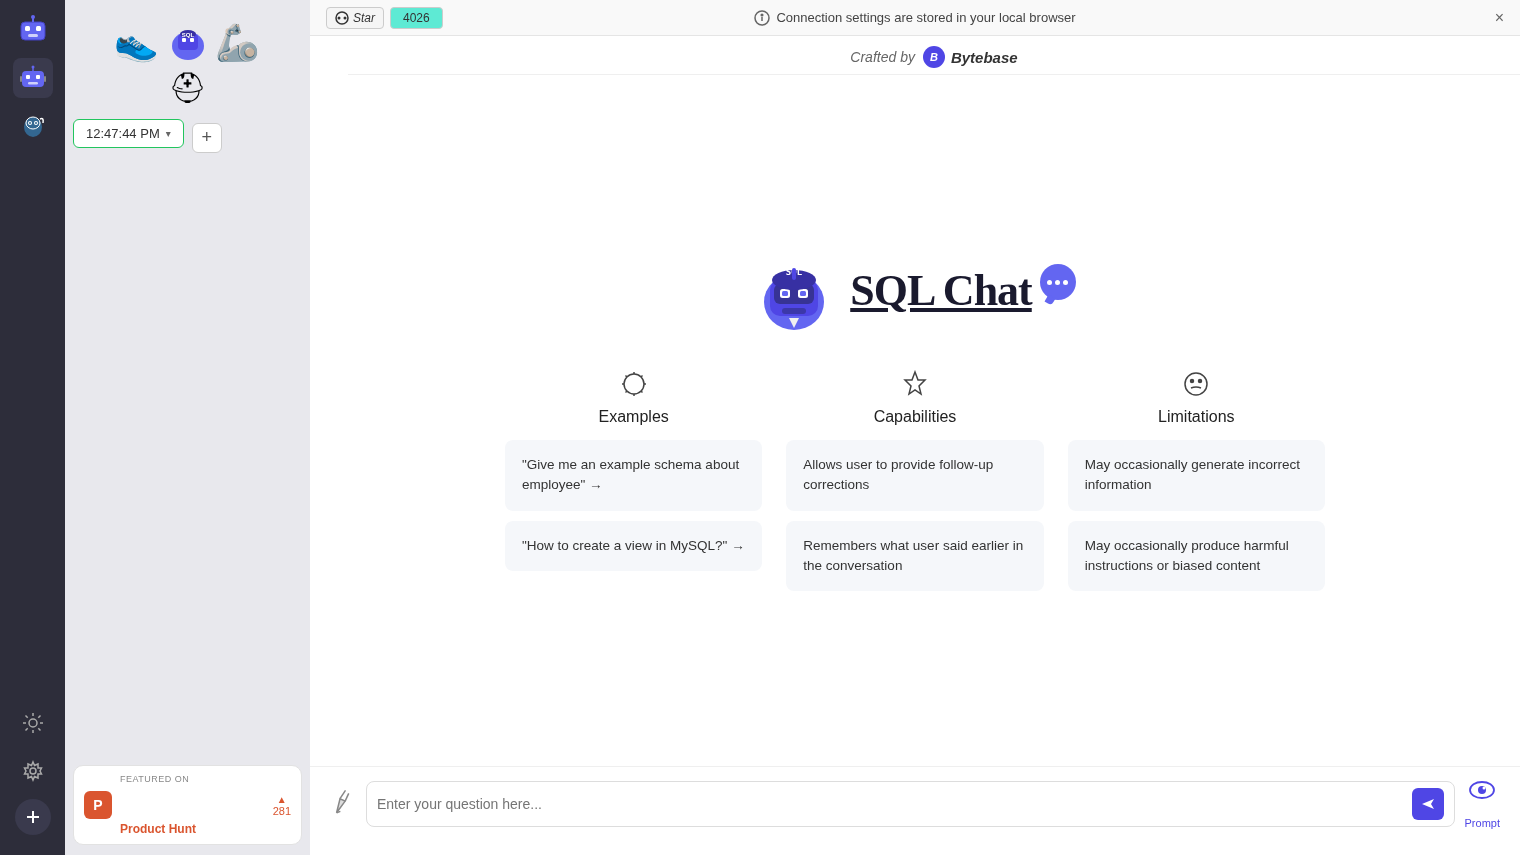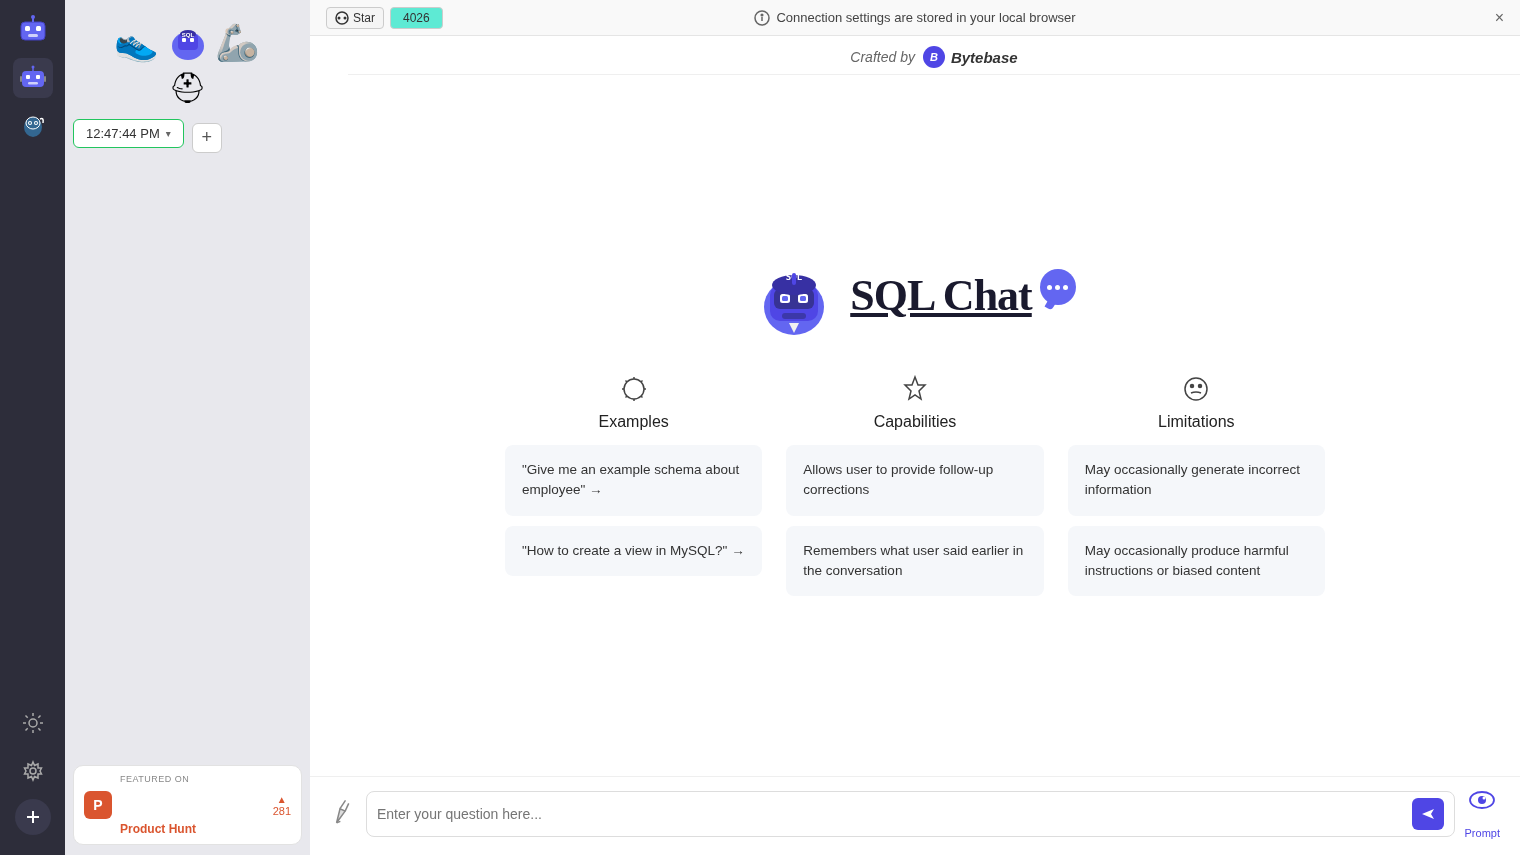--- a/index.html
+++ b/index.html
@@ -223,20 +223,21 @@
       background: #f5f5f5;
       border: 1px solid #ccc;
       border-radius: 4px;
       padding: 3px 8px;
       font-size: 12px;
       cursor: pointer;
       display: flex;
       align-items: flex-end;
       gap: 4px;
       color: #333;
+      font-style: italic;
     }
     .github-count {
       background: #5eead4;
       border: 1px solid #ccc;
       border-radius: 4px;
       padding: 3px 12px;
       font-size: 12px;
       color: #333;
     }
 
@@ -384,21 +385,21 @@
       font-size: 13.5px;
       color: #333;
       line-height: 1.5;
       cursor: pointer;
       border: 1px solid transparent;
       transition: border 0.15s;
     }
 
     
     .bottom-bar {
-      padding: 12px 20px 16px;
+      padding: 12px 20px 26px;
       display: flex;
       align-items: center;
       gap: 10px;
       border-top: 1px solid #efefef;
       flex-shrink: 0;
     }
     .broom-icon {
       font-size: 22px;
       cursor: pointer;
       color: #888;

